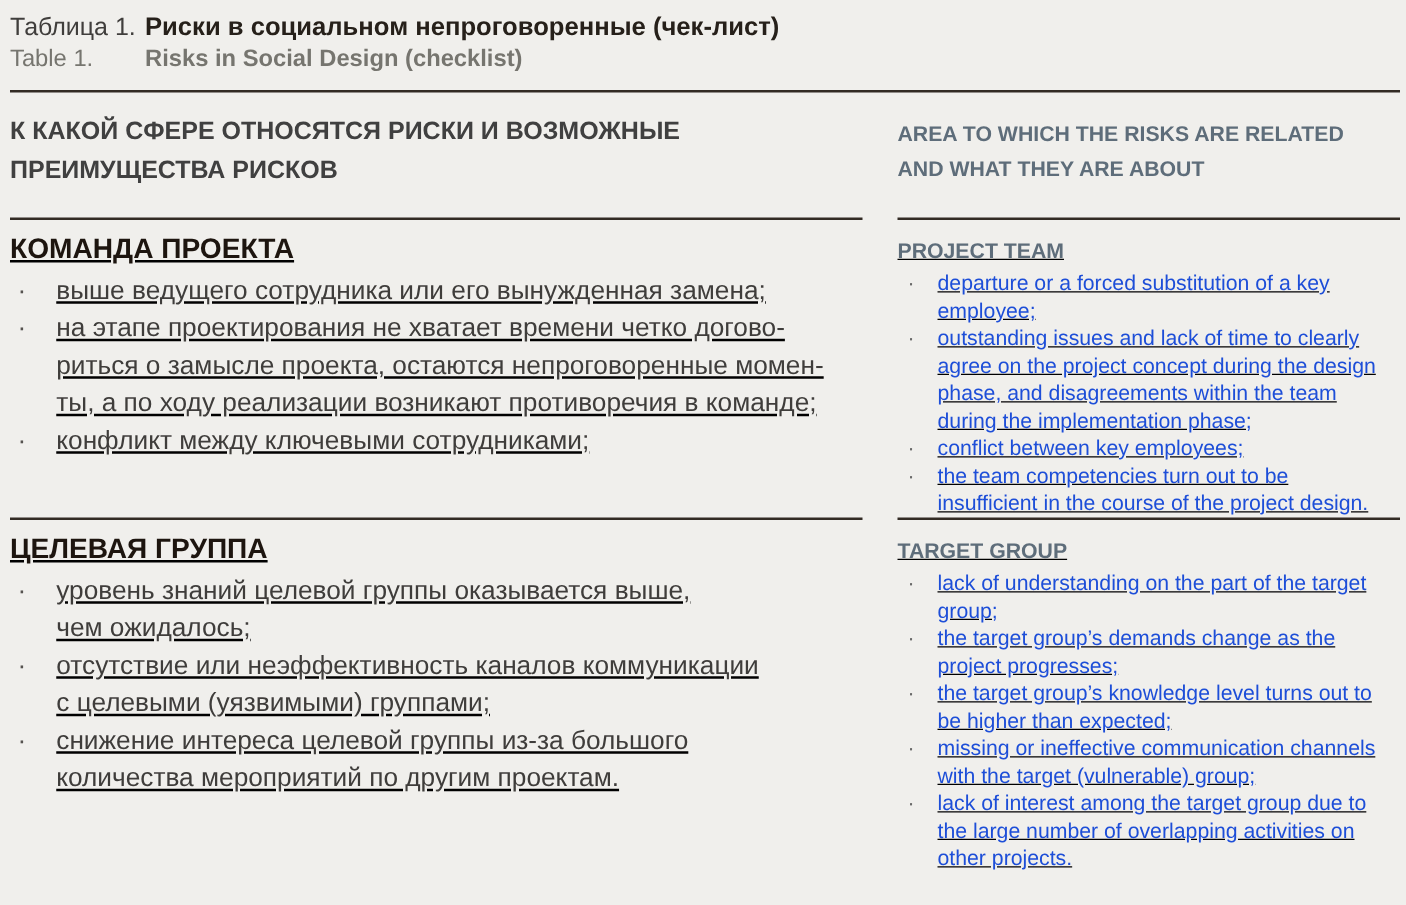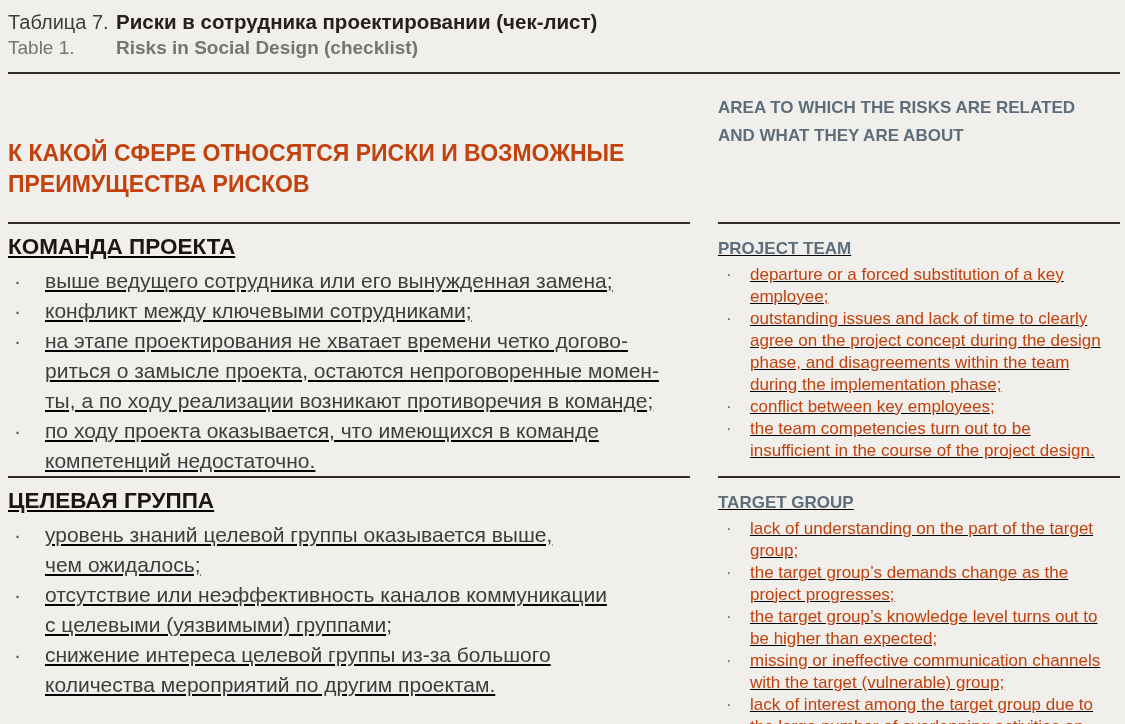--- a/index.html
+++ b/index.html
@@ -13,69 +13,67 @@
   .cap-row { display:grid; grid-template-columns:108px auto; line-height:26px; }
   .cap-label-ru { color:#403e3c; font-size:20px; }
   .cap-title-ru { color:#26201a; font-size:20.5px; font-weight:bold; }
   .cap-label-en { color:#76756f; font-size:19px; }
   .cap-title-en { color:#76756f; font-size:19px; font-weight:bold; }
   .top-rule { border-top:2px solid #332b24; margin-top:11px; }
 
   
   .grid { display:grid; grid-template-columns:682px 402px; column-gap:28px; }
   .head-cell { padding-top:16px; padding-bottom:22px; white-space:pre-line; }
-  .head-ru { font-size:23px; font-weight:bold; color:#c2410c; line-height:31px;margin-top:48px; }
+  .head-ru { font-size:20px; font-weight:bold; color:#404040; line-height:31px; }
   .head-en { font-size:17px; font-weight:bold; color:#5e6d7a; line-height:28px; padding-top:20px; }
 
   .sect { border-top:2px solid #332b24;text-decoration:underline; }
   .sect-heading-ru { margin:8px 0 4px 0; font-size:22.5px; font-weight:bold; color:#1d150f; line-height:30px; }
   .sect-heading-en { margin:14px 0 4px 0; font-size:17px; font-weight:bold; color:#5e6d7a; line-height:22px; }
 
   ul.blist { list-style:none; margin:0; padding:0; }
   .blist li { position:relative; white-space:pre-line; }
   .ru-list li { padding-left:37px; font-size:21px; line-height:30px; color:#3f3d3b; }
   .ru-list li::before { content:"\00B7"; position:absolute; left:6px; top:0; color:#55524f; }
-  .en-list li { padding-left:32px; font-size:17px; line-height:22px; color:#c2410c; }
+  .en-list li { padding-left:32px; font-size:17px; line-height:22px; color:#1d4ed8; }
   .en-list li::before { content:"\00B7"; position:absolute; left:8px; top:0; color:#6a6a6a; }
 </style>
 </head>
 <body>
 
 <div class="page">
 
   <div class="caption">
     <div class="cap-row">
-      <span class="cap-label-ru">Таблица 7.</span>
-      <span class="cap-title-ru">Риски в сотрудника проектировании (чек-лист)</span>
+      <span class="cap-label-ru">Таблица 1.</span>
+      <span class="cap-title-ru">Риски в социальном непроговоренные (чек-лист)</span>
     </div>
     <div class="cap-row">
       <span class="cap-label-en">Table 1.</span>
       <span class="cap-title-en">Risks in Social Design (checklist)</span>
     </div>
   </div>
 
   <div class="top-rule"></div>
 
   <div class="grid">
 
     <div class="head-cell head-ru">К КАКОЙ СФЕРЕ ОТНОСЯТСЯ РИСКИ И ВОЗМОЖНЫЕ
 ПРЕИМУЩЕСТВА РИСКОВ</div>
     <div class="head-cell head-en">AREA TO WHICH THE RISKS ARE RELATED
 AND WHAT THEY ARE ABOUT</div>
 
     <div class="sect">
       <h3 class="sect-heading-ru">КОМАНДА ПРОЕКТА</h3>
       <ul class="blist ru-list">
         <li>выше ведущего сотрудника или его вынужденная замена;</li>
-        <li>конфликт между ключевыми сотрудниками;</li>
         <li>на этапе проектирования не хватает времени четко догово-
 риться о замысле проекта, остаются непроговоренные момен-
 ты, а по ходу реализации возникают противоречия в команде;</li>
-        <li>по ходу проекта оказывается, что имеющихся в команде
-компетенций недостаточно.</li>
+        <li>конфликт между ключевыми сотрудниками;</li>
       </ul>
     </div>
     <div class="sect">
       <h3 class="sect-heading-en">PROJECT TEAM</h3>
       <ul class="blist en-list">
         <li>departure or a forced substitution of a key
 employee;</li>
         <li>outstanding issues and lack of time to clearly
 agree on the project concept during the design
 phase, and disagreements within the team

